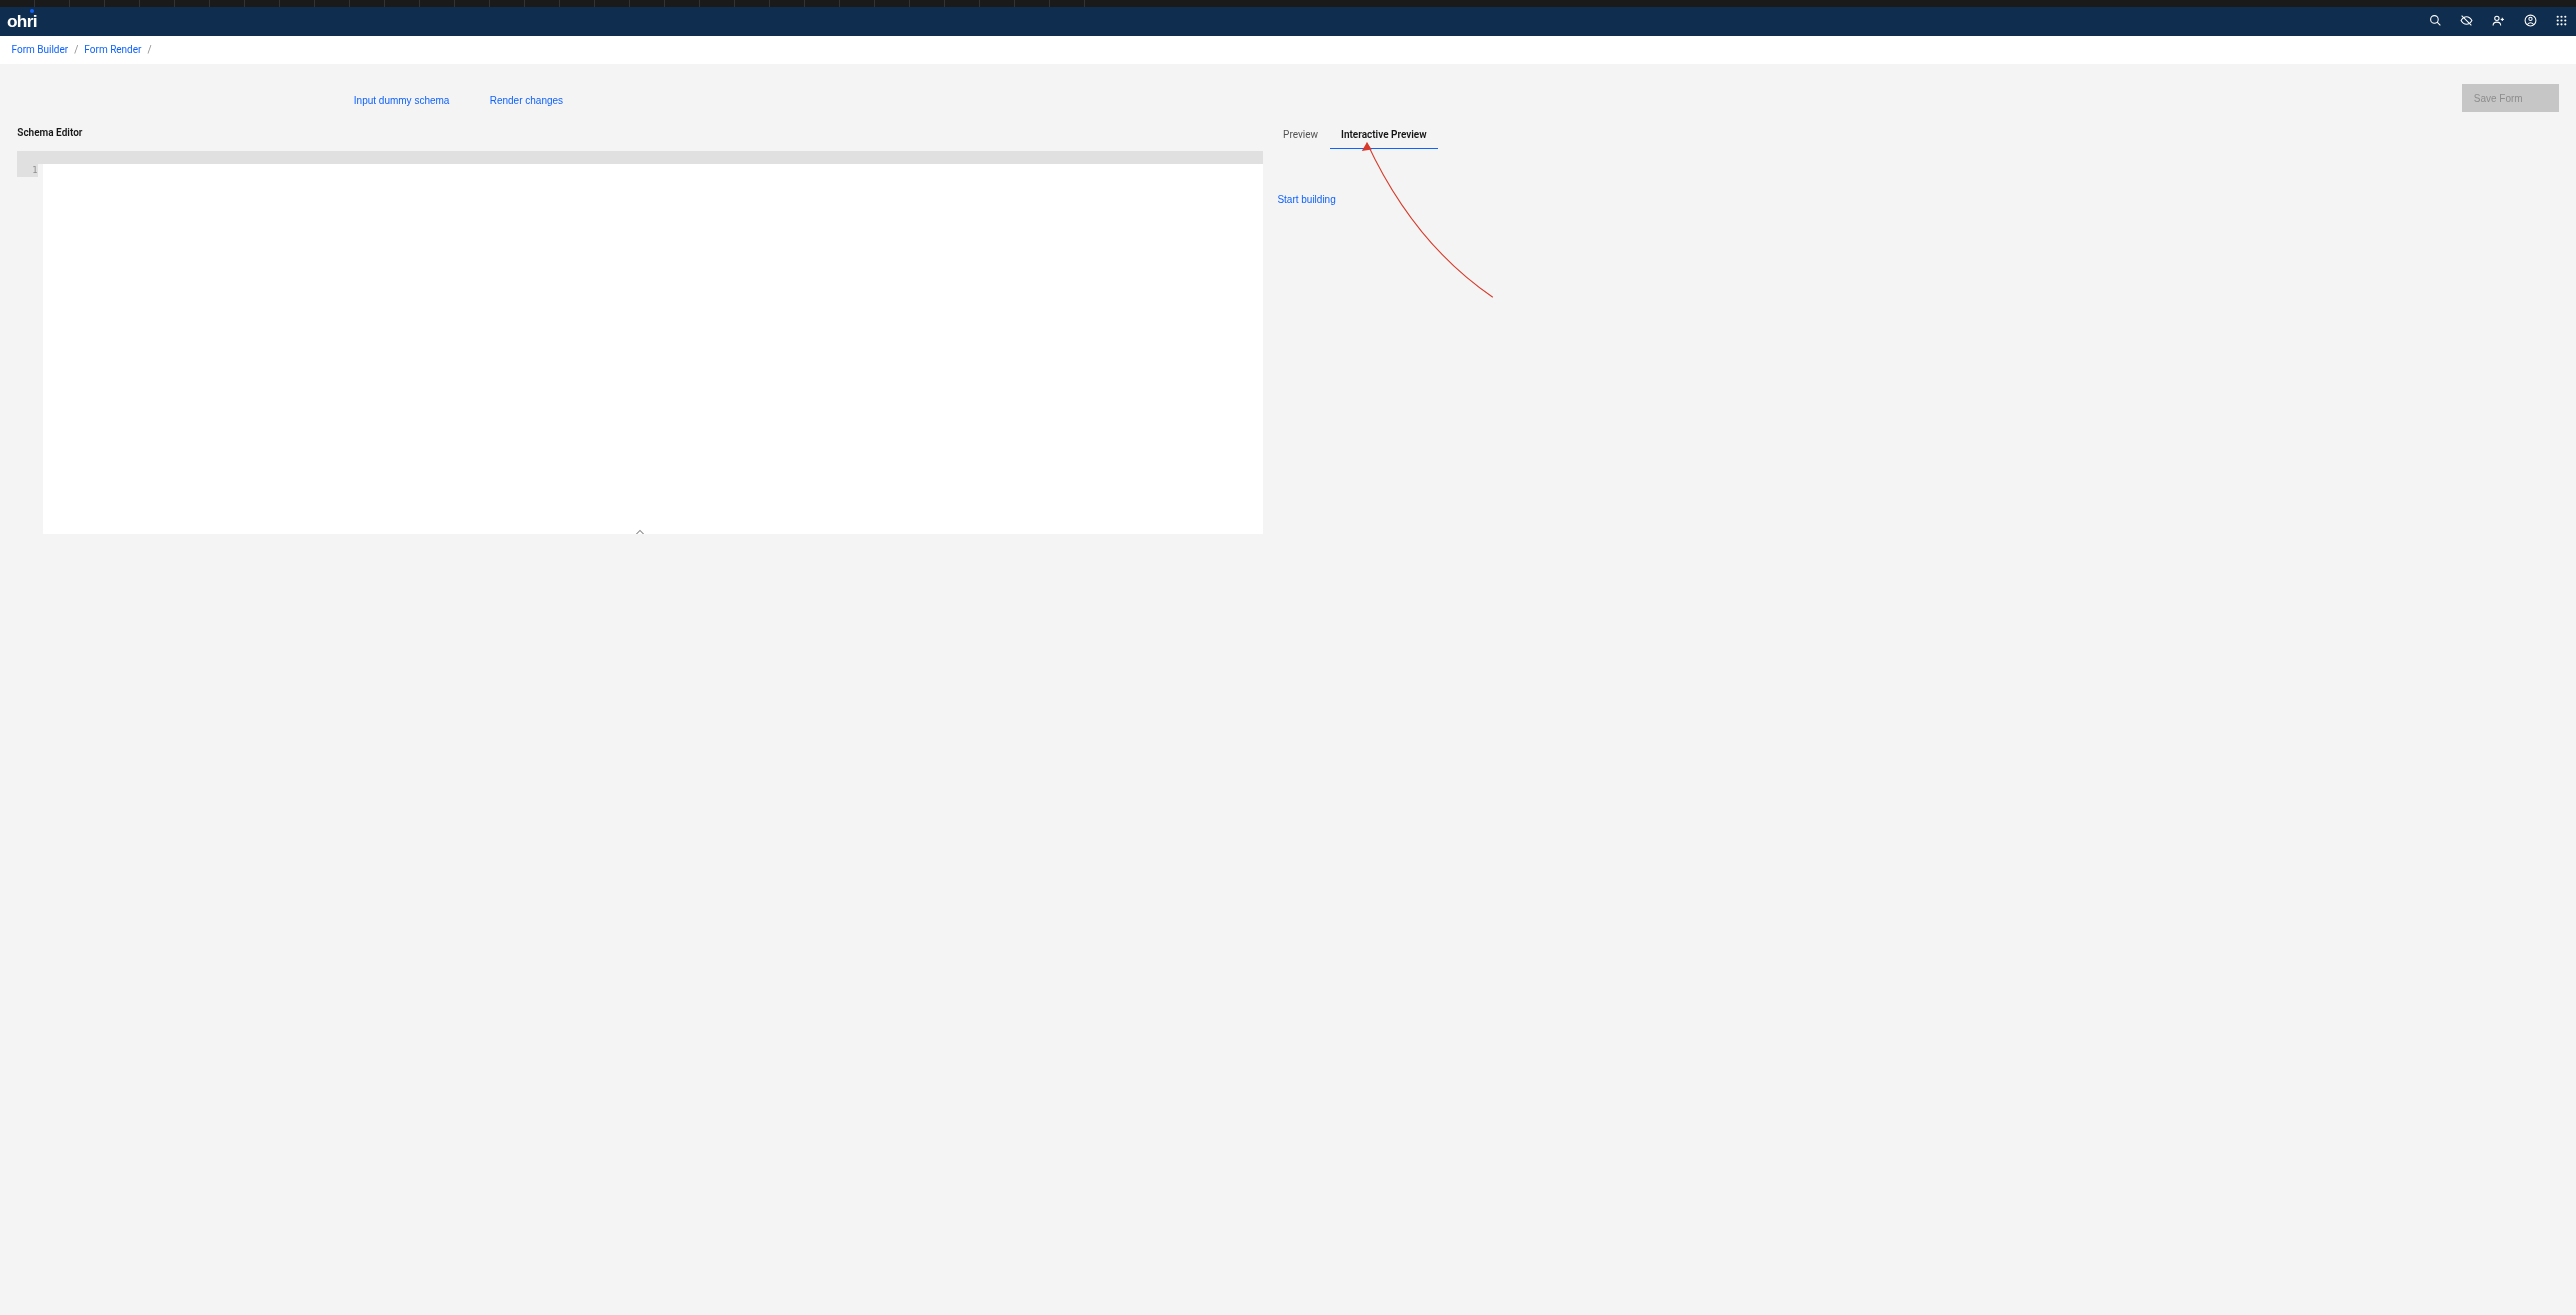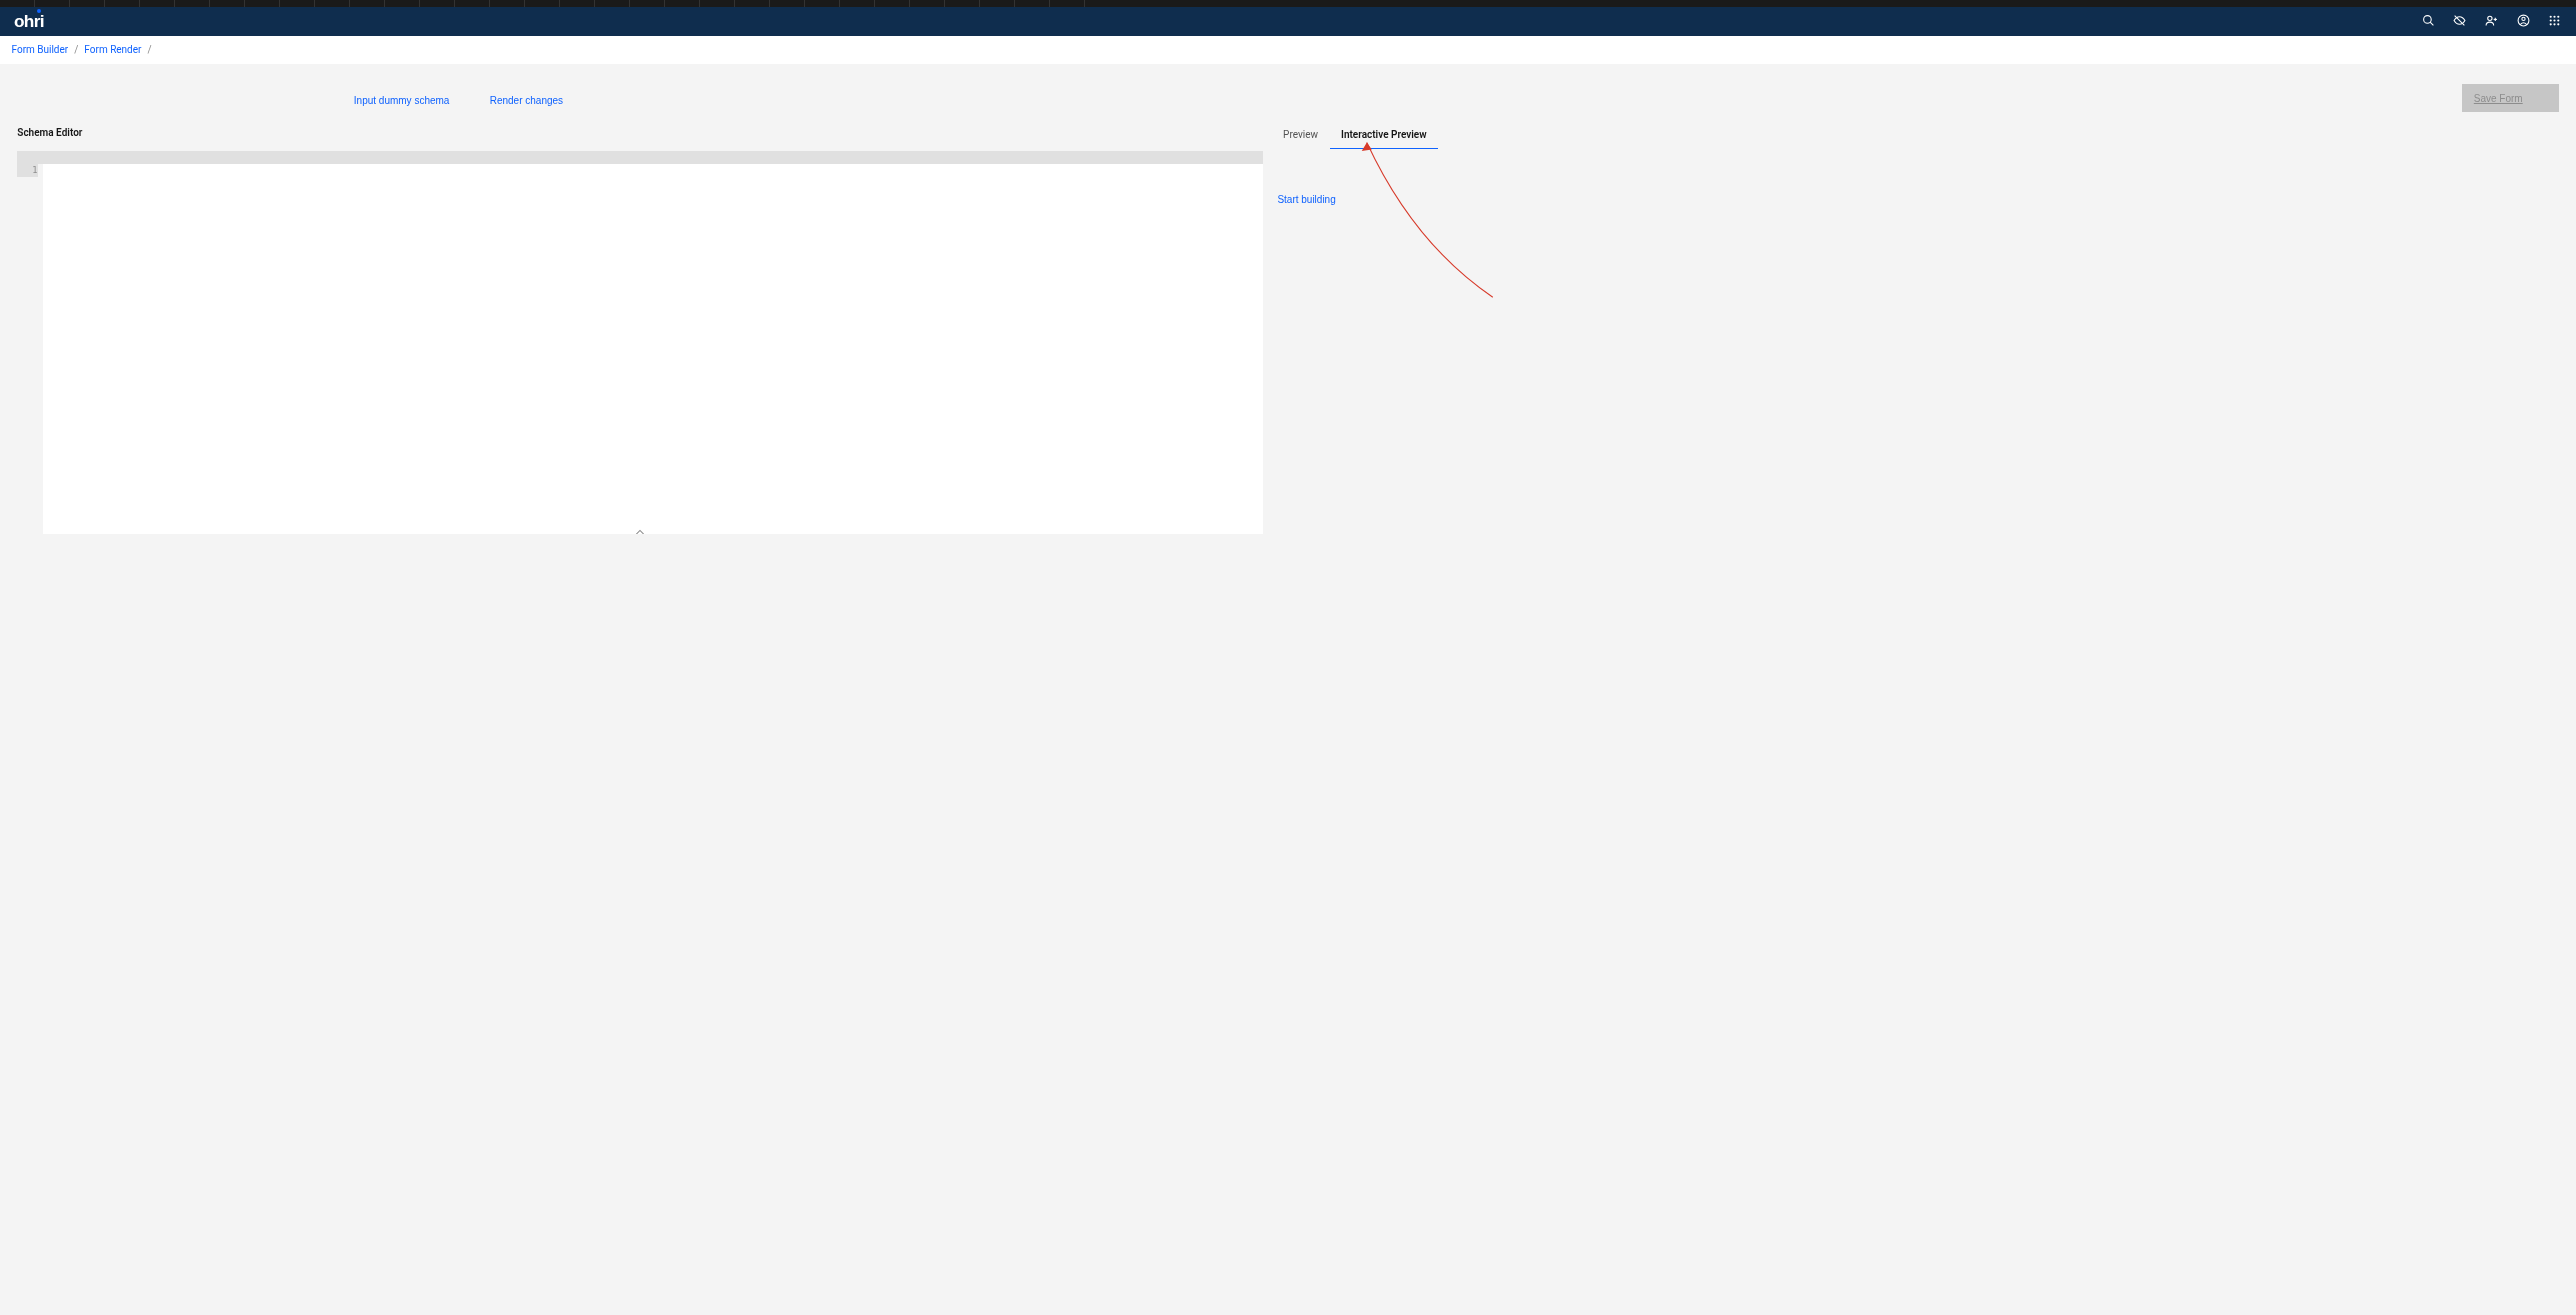--- a/index.html
+++ b/index.html
@@ -1,32 +1,32 @@
 <!DOCTYPE html>
 <html style="font-size:11.5px"><head>
   <meta charset="utf-8">
   <style>
     * { margin:0; padding:0; box-sizing:border-box; }
     body { font-family:-apple-system,BlinkMacSystemFont,"Segoe UI",Roboto,sans-serif; background:#f4f4f4; color:#161616; }
     .menubar { height:6.5px; background:#1a1a1a; display:flex; }
     .menubar span { flex:0 0 35px; border-right:0.7px solid #333; display:flex; align-items:center; justify-content:center; }
-    .app-header { height:29px; background:#0f2d4e; display:flex; align-items:center; justify-content:space-between; padding:0 14px; }
+    .app-header { height:29px; background:#0f2d4e; display:flex; align-items:center; justify-content:space-between; padding:0 7px; }
     .logo { color:#fff; font-size:17.3px; font-weight:700; letter-spacing:-0.7px; position:relative; font-family:Arial,sans-serif; }
     .logo-dot { width:4.3px; height:4.3px; background:#0f62fe; border-radius:50%; position:absolute; top:-1.4px; right:2.9px; }
     .header-icons { display:flex; gap:17.3px; }
     .header-icons .icon { color:#fff; cursor:pointer; display:flex; align-items:center; justify-content:center; width:14.4px; height:14.4px; }
     .breadcrumb-bar { background:#fff; padding:8.7px 11.5px; font-size:10px; display:flex; align-items:center; gap:6px; }
     .breadcrumb-bar a { color:#0f62fe; text-decoration:none; }
     .breadcrumb-bar .sep { color:#8d8d8d; }
     .page-body { padding:0 17.3px; }
     .actions-row { display:flex; align-items:flex-end; padding:20px 0 10px 0; }
     .actions-row .ghost-btn { color:#0f62fe; background:transparent; border:none; font-size:10px; padding:5.8px 11.5px; cursor:pointer; }
     .actions-row .spacer-left { width:325px; }
     .actions-row .spacer-mid { flex:1; }
-    .save-btn { background:#c6c6c6; color:#8d8d8d; border:none; font-size:10px; padding:8.7px 36px 8.7px 11.5px; cursor:not-allowed; min-width:92px; text-align:left;text-decoration:underline; }
+    .save-btn { background:#c6c6c6; color:#8d8d8d; border:none; font-size:10px; padding:8.7px 36px 8.7px 11.5px; cursor:not-allowed; min-width:92px; text-align:left; }
     .main-cols { display:flex; gap:9px; align-items:flex-start; }
     .left-col { flex:0 0 49%; }
     .right-col { flex:1; }
     .panel-title { font-size:10px; font-weight:600; margin:4.3px 0 13px 0; }
     .editor { background:#fff; height:383px; display:flex; border-top:13px solid #e0e0e0; position:relative; }
     .gutter { width:26px; background:#f4f4f4; text-align:right; padding-right:5.8px; color:#8d8d8d; font-family:monospace; font-size:8.7px; line-height:13px; }
     .gutter-line1 { background:#e0e0e0; }
     .code-area { flex:1; background:#fff; position:relative; }
     .editor-caret { position:absolute; bottom:-1.4px; left:50%; transform:translateX(-50%); color:#8d8d8d; font-size:7.2px; }
     .tabs { display:flex; }

